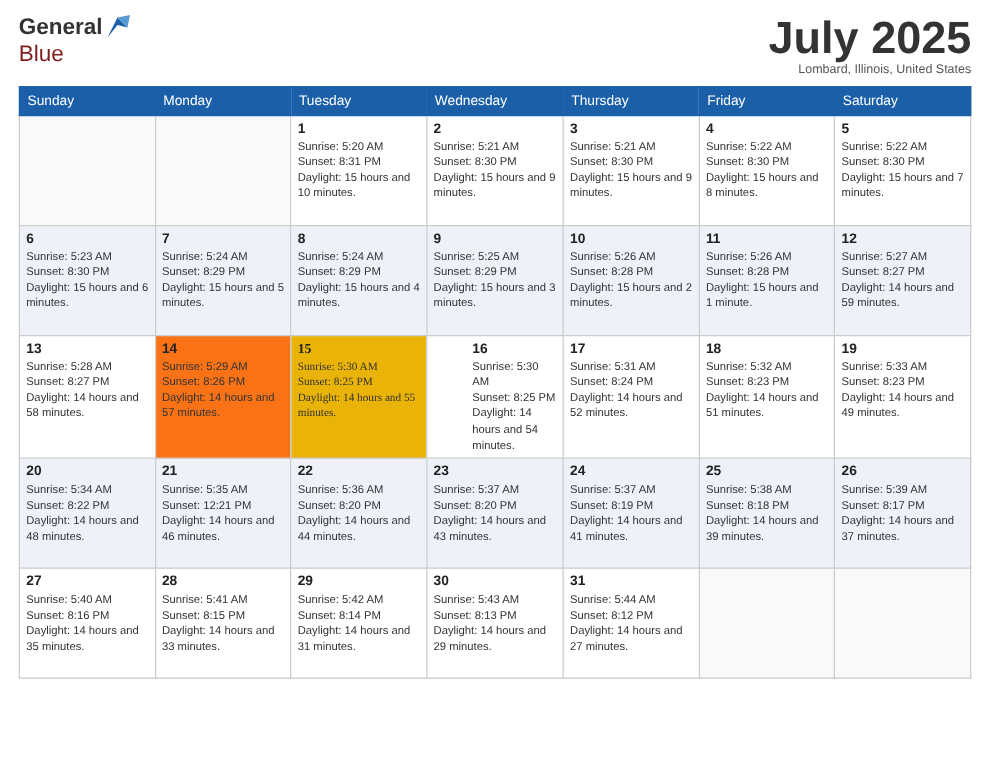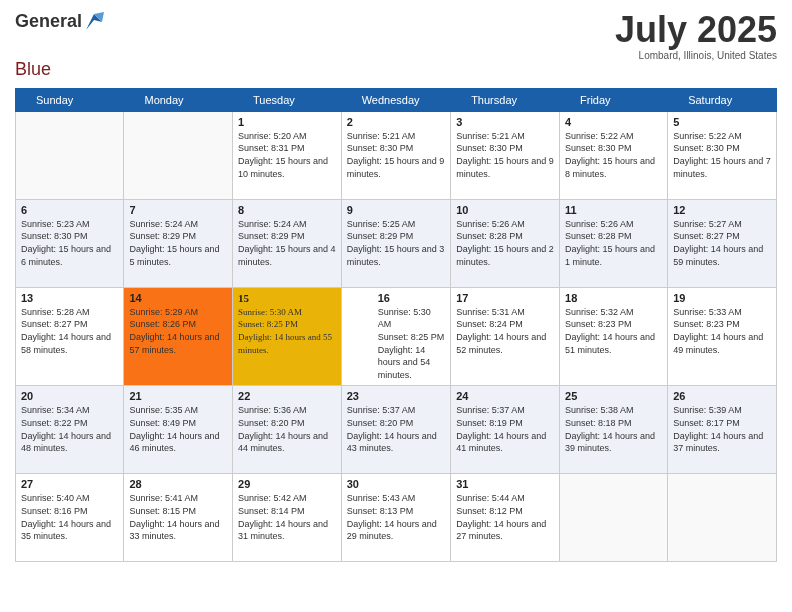--- a/index.html
+++ b/index.html
@@ -23,21 +23,20 @@
       margin-bottom: 8px;
     }
     .logo {
       display: flex;
       align-items: center;
     }
     .logo-text {
       display: flex;
       flex-direction: column;
       line-height: 1.1;
-      gap: 26px;
     }
     .logo-general {
       font-size: 18px;
       font-weight: bold;
       color: #333;
     }
     .logo-blue {
       font-size: 18px;
       font-weight: normal;
       color: #7f1d1d;
@@ -62,21 +61,21 @@
     }
     .calendar {
       width: 100%;
       border-collapse: collapse;
       font-size: 9.5px;
     }
     .calendar th {
       background: #1a5fa8;
       color: #fff;
       text-align: left;
-      padding: 5px 20px;
+      padding: 5px 6px;
       font-size: 11px;
       font-weight: normal;
       border: 1px solid #1a5fa8;
     }
     .calendar td {
       border: 1px solid #ccc;
       vertical-align: top;
       padding: 4px 5px;
       width: 110px;
       min-height: 75px;
@@ -300,21 +299,21 @@
             <div class="day-info">
               <div>Sunrise: 5:34 AM</div>
               <div>Sunset: 8:22 PM</div>
               <div>Daylight: 14 hours and 48 minutes.</div>
             </div>
           </td>
           <td style="background: rgb(238, 242, 248); margin-top: 16px;">
             <span class="day-num">21</span>
             <div class="day-info">
               <div>Sunrise: 5:35 AM</div>
-              <div>Sunset: 8:49 PM</div>
+              <div>Sunset: 12:21 PM</div>
               <div>Daylight: 14 hours and 46 minutes.</div>
             </div>
           </td>
           <td style="background: rgb(238, 242, 248);">
             <span class="day-num">22</span>
             <div class="day-info">
               <div>Sunrise: 5:36 AM</div>
               <div>Sunset: 8:20 PM</div>
               <div>Daylight: 14 hours and 44 minutes.</div>
             </div>

